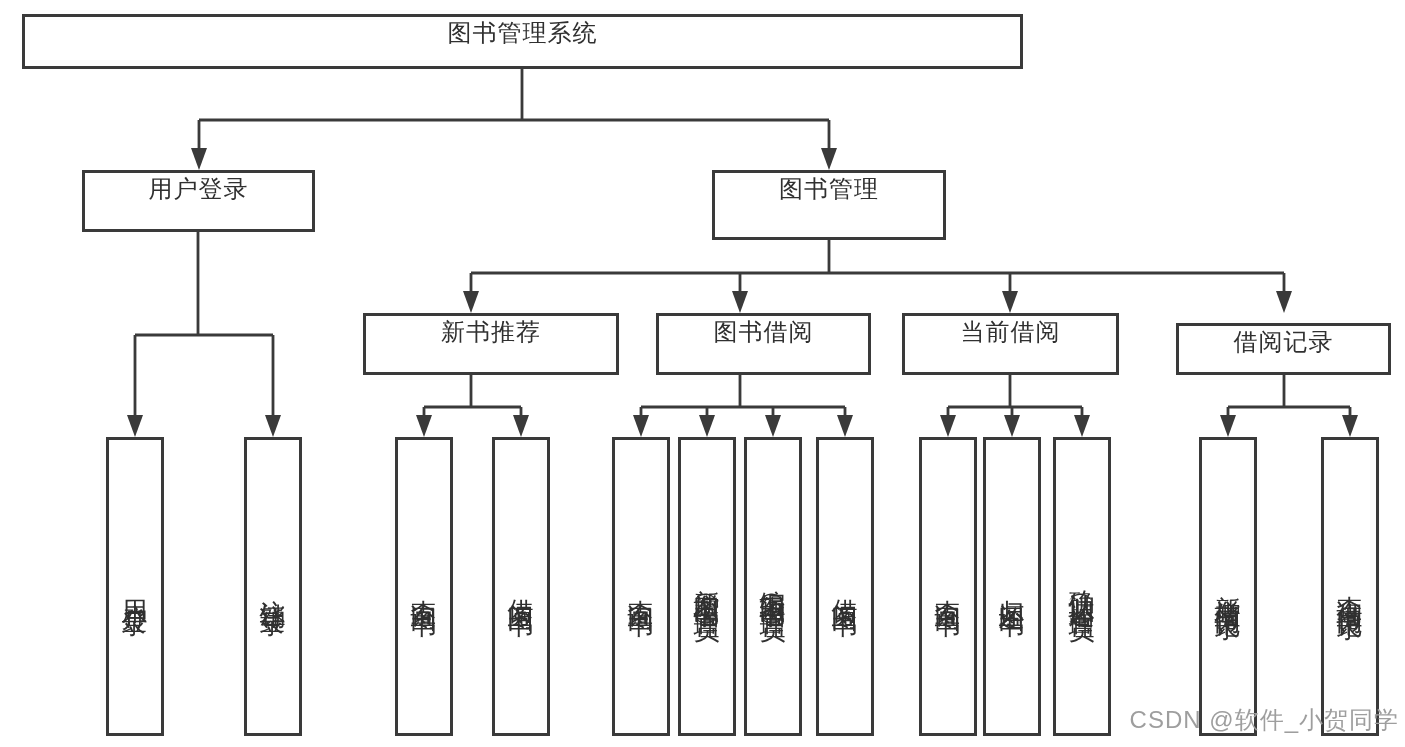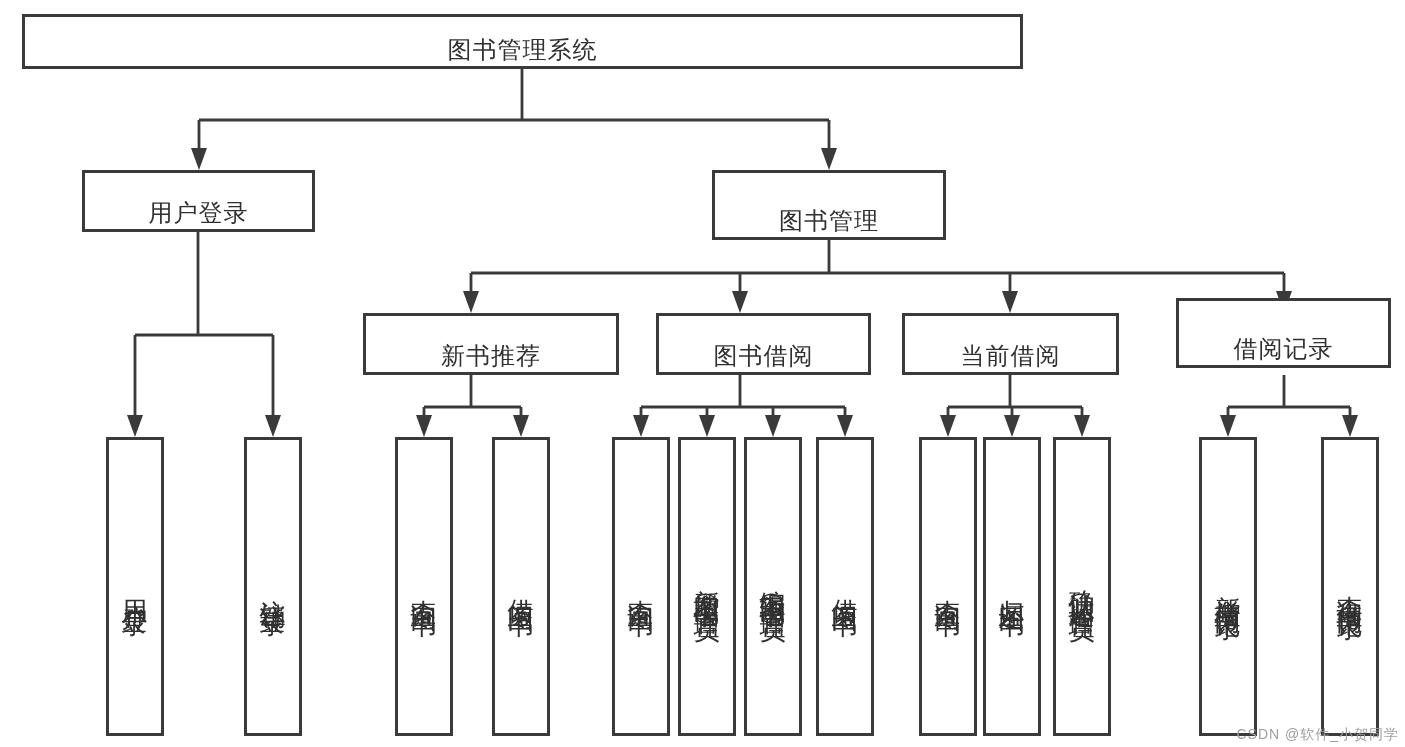--- a/index.html
+++ b/index.html
@@ -14,21 +14,21 @@
     background:#ffffff;
     font-family:"Liberation Sans","DejaVu Sans",sans-serif;
     overflow:hidden;
   }
   .connectors{position:absolute;left:0;top:0;z-index:0;}
   .hbox{
     position:absolute;
     box-sizing:border-box;
     border:3px solid var(--line);
     background:#ffffff;
-    display:flex;align-items:flex-end;justify-content:center;
+    display:flex;align-items:flex-start;justify-content:center;
     font-size:24px;color:var(--text);
     letter-spacing:1px;
     z-index:1;
   }
   .vbox{
     position:absolute;
     box-sizing:border-box;
     width:58px;height:299px;top:437px;
     border:3px solid var(--line);
     background:#ffffff;
@@ -38,22 +38,22 @@
   .vtext{
     writing-mode:vertical-rl;
     text-orientation:mixed;
     font-size:26px;line-height:1;
     letter-spacing:4px;
     color:var(--text);
     white-space:nowrap;
   }
   .watermark{
     position:absolute;
-    right:6px;bottom:3px;
-    font-size:14px;
+    right:6px;bottom:11px;
+    font-size:24px;
     color:var(--wm);
     z-index:2;
     letter-spacing:1px;
   }
 </style>
 </head>
 <body>
 
 <div class="canvas">
 
@@ -113,21 +113,21 @@
 
   <div class="hbox" style="left:363px;top:313px;width:256px;height:62px;">
     <span>新书推荐</span>
   </div>
   <div class="hbox" style="left:656px;top:313px;width:215px;height:62px;">
     <span>图书借阅</span>
   </div>
   <div class="hbox" style="left:902px;top:313px;width:217px;height:62px;">
     <span>当前借阅</span>
   </div>
-  <div class="hbox" style="left:1176px;top:298px;width:215px;height:70px;">
+  <div class="hbox" style="left:1176px;top:323px;width:215px;height:52px;">
     <span>借阅记录</span>
   </div>
 
   <div class="vbox" style="left:106px;">
     <span class="vtext">用户登录</span>
   </div>
   <div class="vbox" style="left:244px;">
     <span class="vtext">注销登录</span>
   </div>
 

